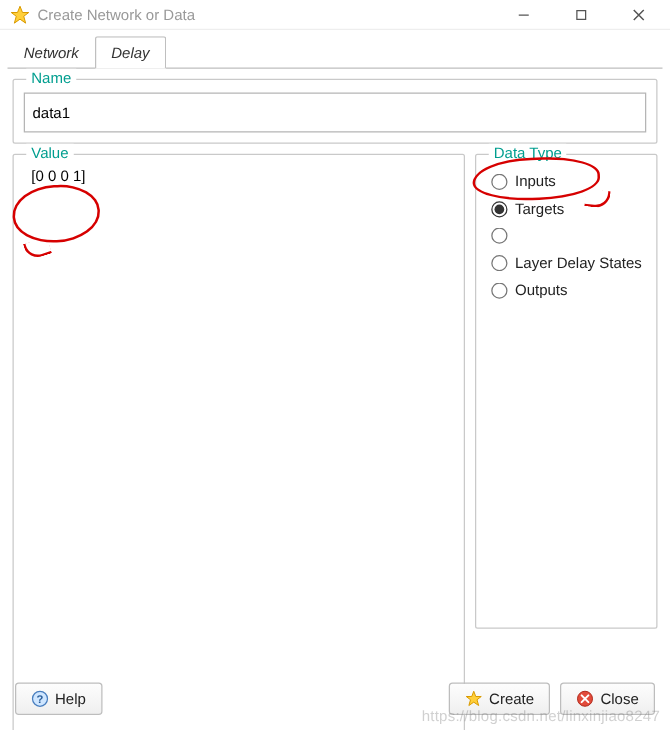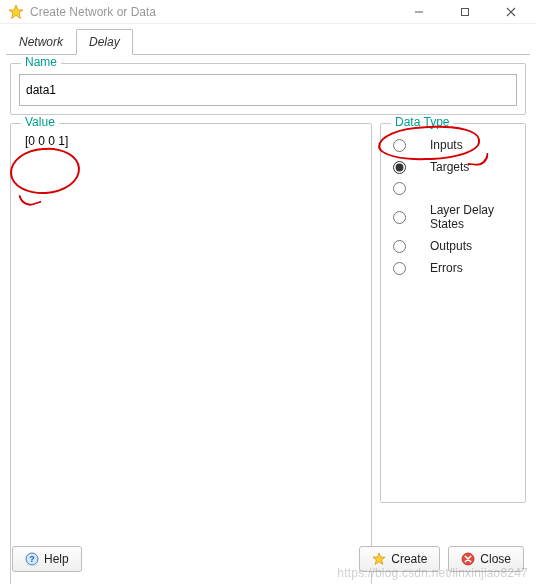--- a/index.html
+++ b/index.html
@@ -114,21 +114,21 @@
       outline: none;
     }
     .datatype-group {
       width: 146px;
       height: 380px;
       padding-top: 10px;
     }
     .radio-row {
       display: flex;
       align-items: center;
-      gap: 24px;
+      gap: 6px;
       margin: 4px 3px 8px 4px;
       font-size: 12px;
       color: #222;
     }
     .radio-row input[type="radio"] {
       width: 13px; height: 13px;
       accent-color: #333;
     }
 
     
@@ -250,24 +250,20 @@
         <input type="radio" name="dt" style="">
       </label>
       <label class="radio-row">
         <input type="radio" name="dt" style="">
         <span>Layer Delay States</span>
       </label>
       <label class="radio-row">
         <input type="radio" name="dt" style="">
         <span>Outputs</span>
       </label>
-      <label class="radio-row">
-        <input type="radio" name="dt" style="">
-        <span>Errors</span>
-      </label>
     </div>
   </div>
 </div>
 
 <div class="button-bar">
   <button class="btn">
     <span class="ic">
       <svg viewBox="0 0 14 14" width="14" height="14">
         <circle cx="7" cy="7" r="6" fill="#cfe6ff" stroke="#4a7fbf" stroke-width="1"></circle>
         <text x="7" y="10" text-anchor="middle" font-size="9" font-weight="bold" fill="#2a5d99">?</text>

